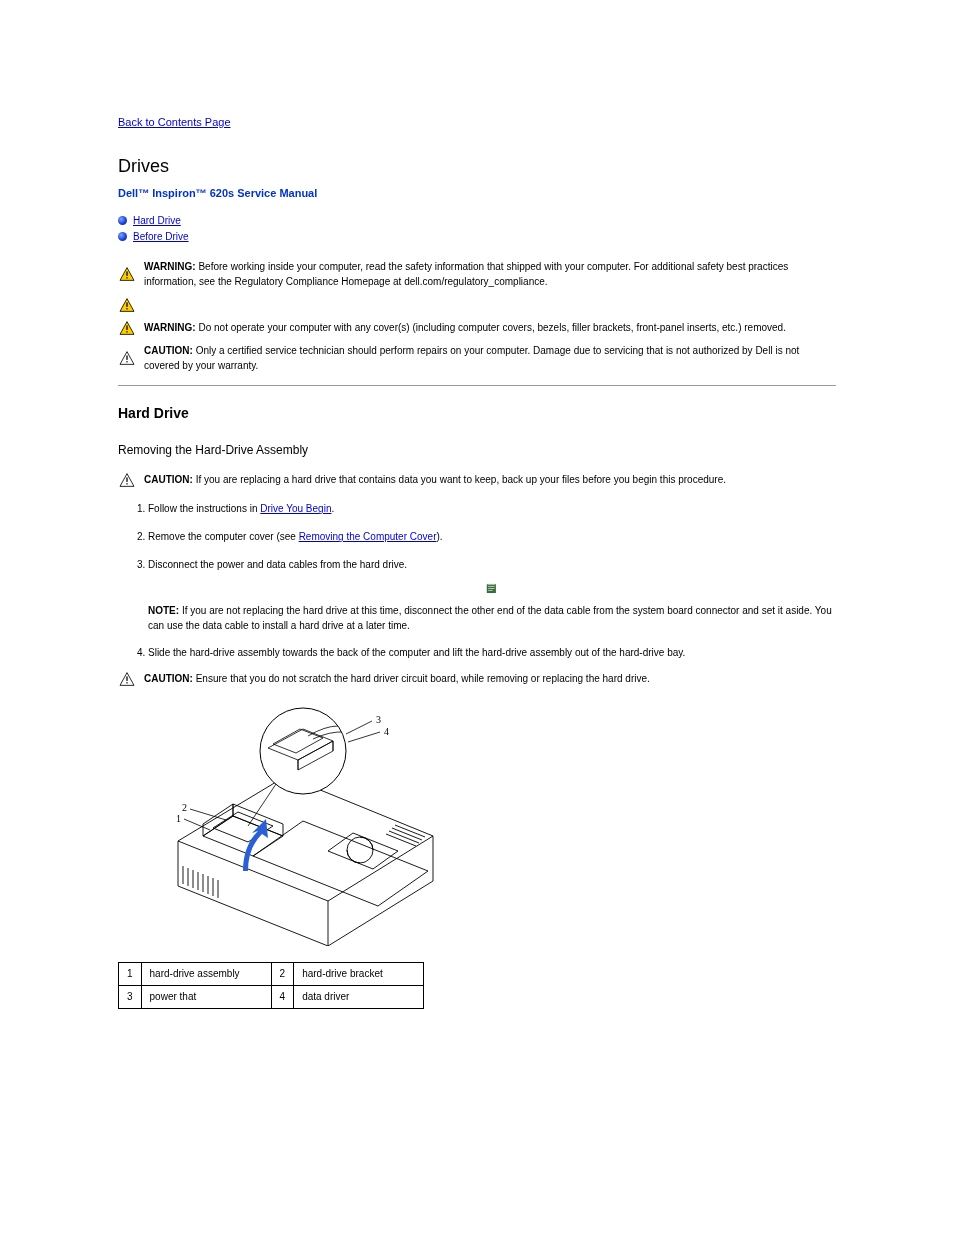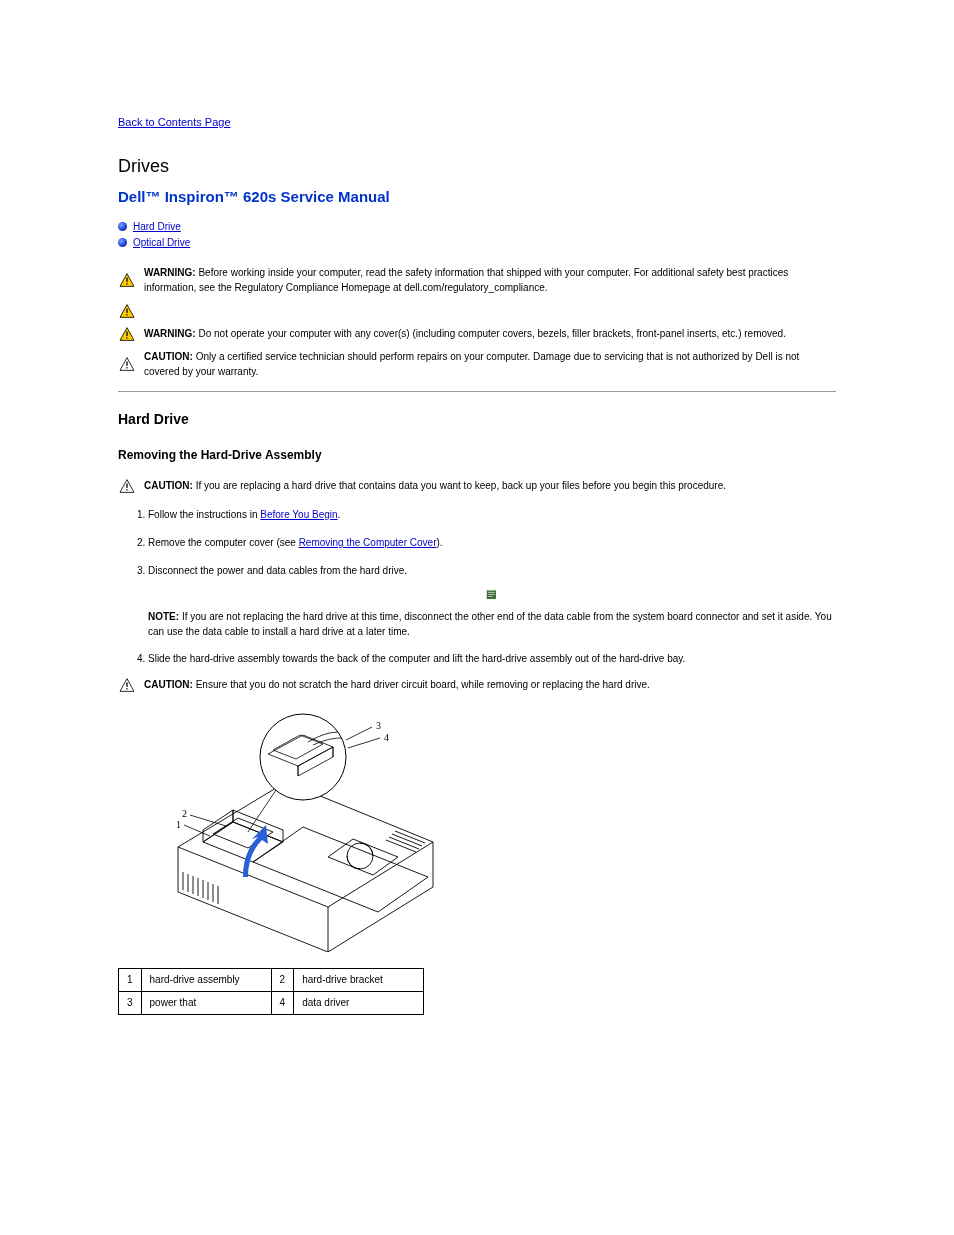--- a/index.html
+++ b/index.html
@@ -20,21 +20,21 @@
   .page-title {
     font-size: 18px;
     font-weight: normal;
     margin-top: 24px;
     margin-bottom: 6px;
     color: #000;
   }
   .manual-name {
     color: #0033cc;
     font-weight: bold;
-    font-size: 15px;
+    font-size: 11px;
     margin-bottom: 12px;
   }
   .toc {
     list-style: none;
     margin-bottom: 14px;
   }
   .toc li {
     display: flex;
     align-items: center;
     gap: 6px;
@@ -78,21 +78,21 @@
     border-top: 1px solid #999;
     margin: 12px 0 18px 0;
   }
   .section-h3 {
     font-size: 14px;
     font-weight: bold;
     margin: 12px 0 16px 0;
   }
   .section-h4 {
     font-size: 12px;
-    font-weight: bold;
+    font-weight: normal;
     margin: 18px 0 14px 0;
   }
   ol.steps {
     list-style: decimal;
     padding-left: 30px;
     font-size: 10px;
   }
   ol.steps > li {
     padding: 6px 0;
     line-height: 1.6;
@@ -139,21 +139,21 @@
 <h2 class="page-title">Drives</h2>
 <div class="manual-name">Dell™ Inspiron™ 620s Service Manual</div>
 
 <ul class="toc">
   <li>
     <span class="bullet-icon"></span>
     <a href="#">Hard Drive</a>
   </li>
   <li>
     <span class="bullet-icon"></span>
-    <a href="#">Optical Drive</a>
+    <a href="#">Before Drive</a>
   </li>
 </ul>
 
 <div class="notice">
   <span class="icon-slot warning-icon">
     <svg viewBox="0 0 24 22">
         <polygon points="12,1 23,21 1,21" fill="#ffcc00" stroke="#000" stroke-width="1.3"></polygon>
         <rect x="11" y="7" width="2" height="7" fill="#000"></rect>
         <rect x="11" y="16" width="2" height="2" fill="#000"></rect>
       </svg>
@@ -217,21 +217,21 @@
       </svg>
   </span>
   <div class="text">
     <span class="lead">CAUTION:</span>
     <span>If you are replacing a hard drive that contains data you want to keep, back up your files before you begin this procedure.</span>
   </div>
 </div>
 
 <ol class="steps">
   <li>
-    <span>Follow the instructions in </span><a href="#">Before You Begin</a><span>.</span>
+    <span>Follow the instructions in </span><a href="#">Drive You Begin</a><span>.</span>
   </li>
   <li>
     <span>Remove the computer cover (see </span><a href="#">Removing the Computer Cover</a><span>).</span>
   </li>
   <li>
     <span>Disconnect the power and data cables from the hard drive.</span>
   </li>
 </ol>
 
 <div class="notice sub-note">

